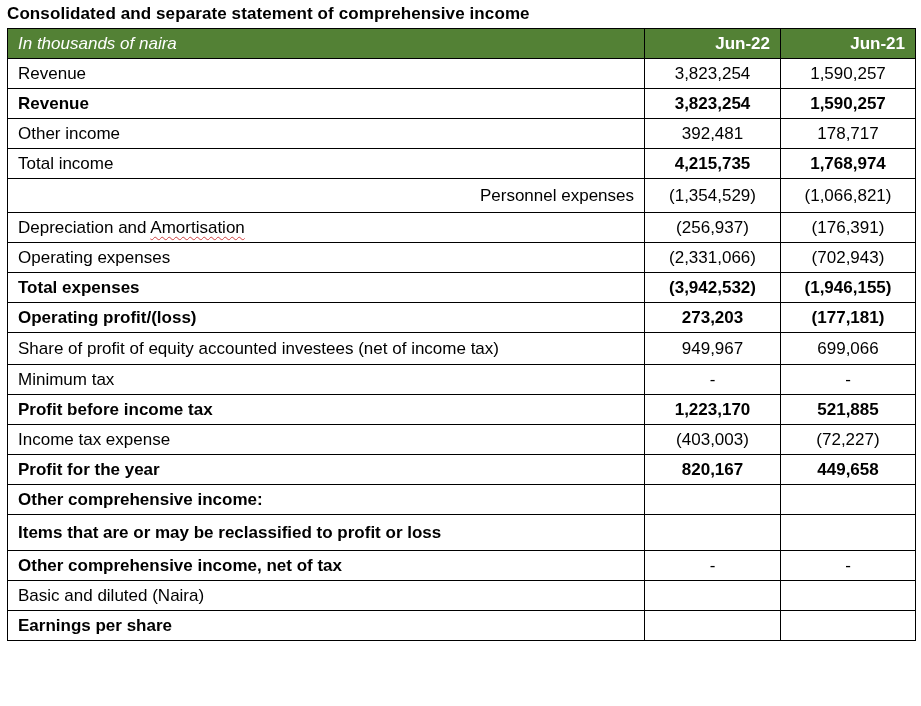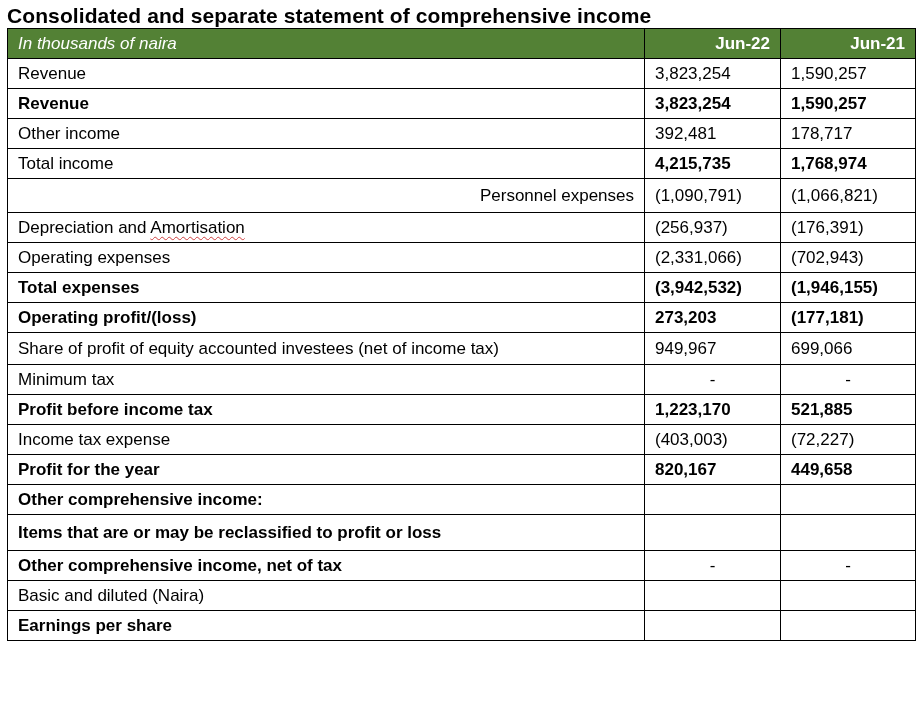--- a/index.html
+++ b/index.html
@@ -12,21 +12,21 @@
       height: 706px;
       position: relative;
       overflow: hidden;
       font-family: "Liberation Sans", sans-serif;
       color: #000000;
     }
     .title {
       position: absolute;
       left: 7px;
       top: 4px;
-      font-size: 21px;
+      font-size: 17px;
       font-weight: bold;
       letter-spacing: 0.1px;
       white-space: nowrap;
     }
     table.stmt {
       position: absolute;
       left: 7px;
       top: 28px;
       width: 908px;
       border-collapse: collapse;
@@ -49,21 +49,21 @@
       height: 29px;
       font-weight: bold;
       text-align: right;
     }
     table.stmt th.lbl {
       text-align: left;
       font-weight: normal;
       font-style: italic;
     }
     table.stmt td.num {
-      text-align: left;
+      text-align: center;
       padding-right: 10px;
     }
     table.stmt td.dash {
       text-align: center;
     }
     tr.bold td { font-weight: bold; }
     tr.h30 td { height: 29px; }
     tr.h32 td { height: 31px; }
     tr.h34 td { height: 33px; text-align: right; }
     tr.h35 td { height: 35px; }
@@ -107,21 +107,21 @@
       <td class="num">392,481</td>
       <td class="num">178,717</td>
     </tr>
     <tr class="h30">
       <td>Total income</td>
       <td class="num" style="font-weight:bold">4,215,735</td>
       <td class="num" style="font-weight:bold">1,768,974</td>
     </tr>
     <tr class="h34">
       <td>Personnel expenses</td>
-      <td class="num">(1,090,791)</td>
+      <td class="num">(1,354,529)</td>
       <td class="num">(1,066,821)</td>
     </tr>
     <tr class="h30">
       <td><span>Depreciation and </span><span class="squiggle">Amortisation</span></td>
       <td class="num">(256,937)</td>
       <td class="num">(176,391)</td>
     </tr>
     <tr class="h30">
       <td>Operating expenses</td>
       <td class="num">(2,331,066)</td>

